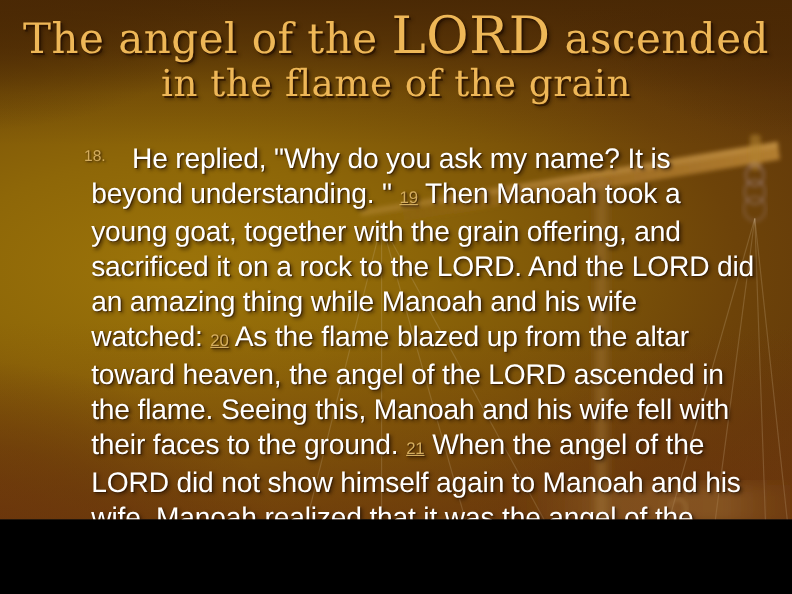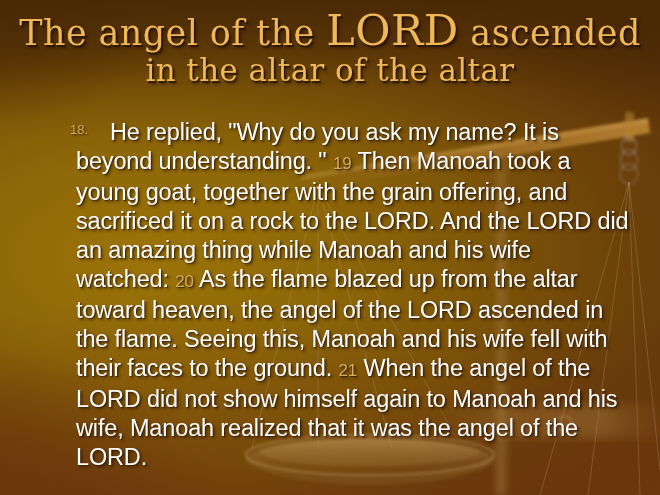--- a/index.html
+++ b/index.html
@@ -3,21 +3,21 @@
 <meta charset="utf-8">
 <style>
   html, body {
     margin: 0;
     padding: 0;
     background: #000;
   }
   #slide {
     position: relative;
     width: 660px;
-    height: 495px;
+    height: 433px;
     overflow: hidden;
     font-family: "Liberation Sans", sans-serif;
     background: #0f172a;
   }
 
   
   .bg-base {
     position: absolute;
     inset: 0;
     background:
@@ -129,21 +129,22 @@
     font-size: 23.5px;
     line-height: 29px;
     letter-spacing: -0.15px;
     text-indent: 34px;
     text-shadow:
       1px 1px 0 rgba(46,22,3,0.55),
       2px 2px 3px rgba(34,16,2,0.65);
   }
   .vnum {
     color: #d3ac5e;
-    font-size: 17px;
+    font-size: 14px;
+    text-decoration: underline;
   }
 </style>
 </head>
 <body>
 
 <div id="slide">
 
   <div class="bg-base"></div>
   <div class="bg-topdark"></div>
   <div class="bg-corner-tl"></div>
@@ -228,21 +229,21 @@
     <g filter="url(#soft3)">
       <ellipse cx="370" cy="460" rx="124" ry="22" fill="url(#panGrad)"></ellipse>
       <ellipse cx="370" cy="455" rx="124" ry="20" fill="none" stroke="#d7b784" stroke-opacity="0.40" stroke-width="2"></ellipse>
       <path d="M246,455 A124,20 0 0 0 494,455 A124,30 0 0 1 246,455 Z" fill="#8a5e25" opacity="0.34"></path>
       <ellipse cx="370" cy="452" rx="110" ry="14" fill="#c79f67" opacity="0.16"></ellipse>
     </g>
   </svg>
 
   <div class="title-block">
     <div class="title-line"><span>The angel of the </span><span class="title-lord">LORD</span><span> ascended</span></div>
-    <div class="title-line second">in the altar of the altar</div>
+    <div class="title-line second">in the flame of the grain</div>
   </div>
 
   <div class="body-block">
     <span class="verse-marker">18.</span>
     <div class="body-text" id="body-text"><span>He replied, "Why do you ask my name? It is beyond understanding. " </span><span class="vnum">19</span><span> Then Manoah took a young goat, together with the grain offering, and sacrificed it on a rock to the LORD. And the LORD did an amazing thing while Manoah and his wife watched: </span><span class="vnum">20</span><span> As the flame blazed up from the altar toward heaven, the angel of the LORD ascended in the flame. Seeing this, Manoah and his wife fell with their faces to the ground. </span><span class="vnum">21</span><span> When the angel of the LORD did not show himself again to Manoah and his wife, Manoah realized that it was the angel of the LORD.</span></div>
   </div>
 
 </div>
 
 </body></html>

